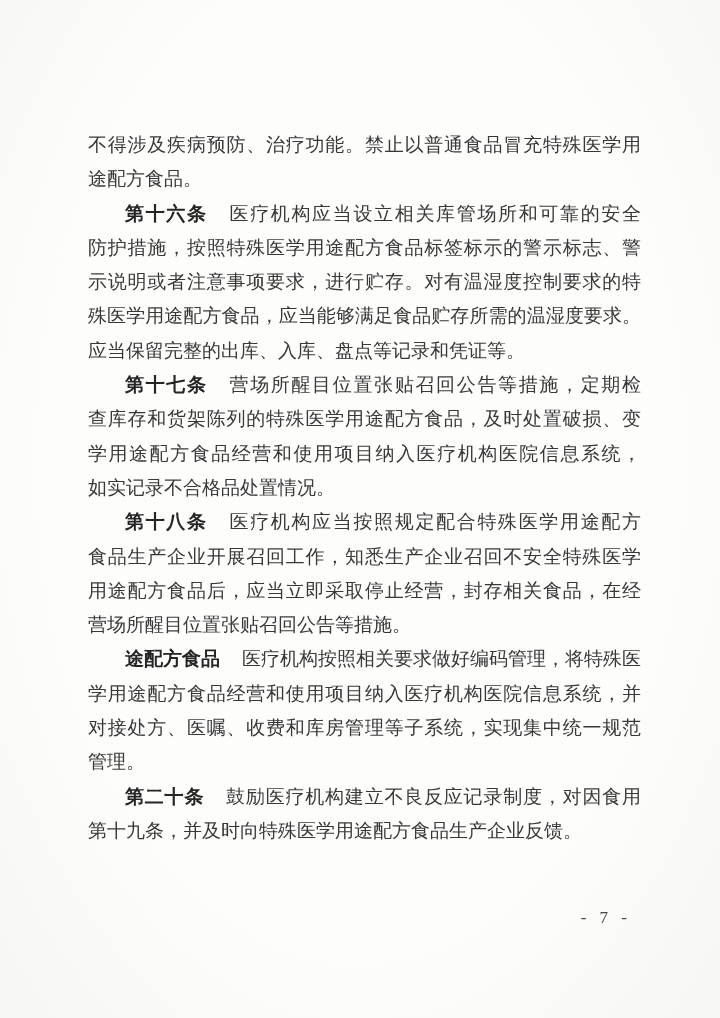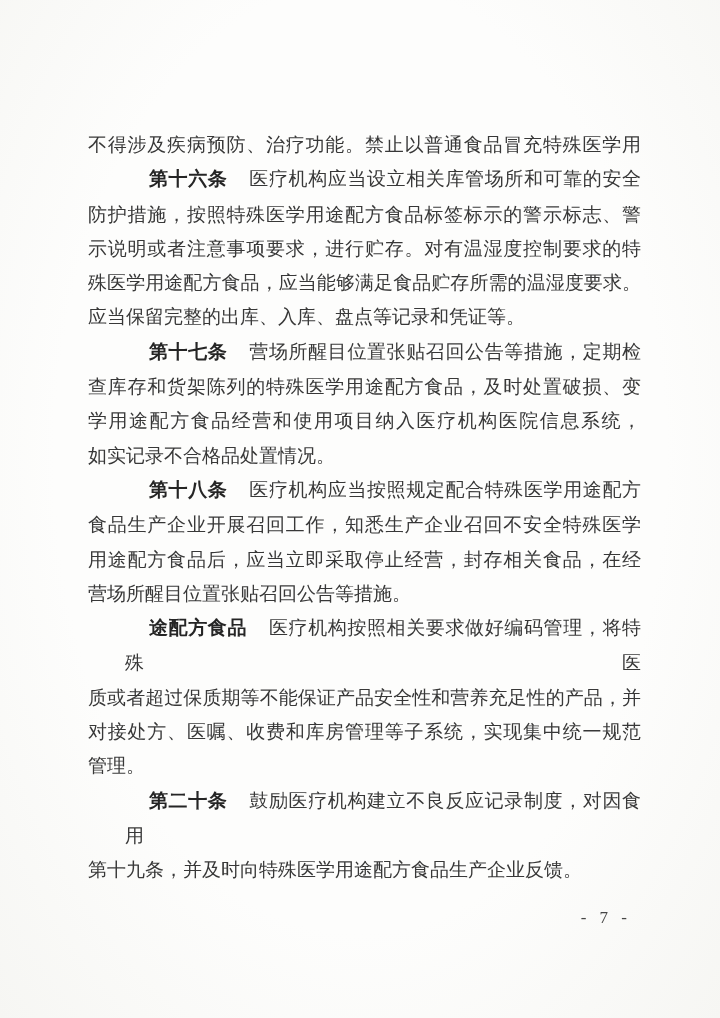--- a/index.html
+++ b/index.html
@@ -40,24 +40,23 @@
   .line.just {
     text-align-last: justify;
     white-space: normal;
   }
   .line.indent {
     padding-left: 37px;
     width: 516px;
   }
   .lead {
     font-weight: 700;
-    font-family: Liberation Mono, monospace;
+    font-family: Liberation Serif, serif;
     color: #252525;
     margin-right: 1.15em;
-    margin-left: 24px;
   }
   .page-number {
     position: absolute;
     top: 908px;
     left: 0;
     width: 720px;
     text-align: right;
     padding-right: 92px;
     box-sizing: border-box;
     font-size: 17px;
@@ -68,20 +67,21 @@
 </style>
 </head>
 <body>
 
 <div class="page">
 
   <div class="doc">
 
     <div class="para">
       <div class="line just">不得涉及疾病预防、治疗功能。禁止以普通食品冒充特殊医学用</div>
+      <div class="line">途配方食品。</div>
     </div>
 
     <div class="para">
       <div class="line just indent"><span class="lead">第十六条</span><span>医疗机构应当设立相关库管场所和可靠的安全</span></div>
       <div class="line just">防护措施，按照特殊医学用途配方食品标签标示的警示标志、警</div>
       <div class="line just">示说明或者注意事项要求，进行贮存。对有温湿度控制要求的特</div>
       <div class="line just">殊医学用途配方食品，应当能够满足食品贮存所需的温湿度要求。</div>
       <div class="line">应当保留完整的出库、入库、盘点等记录和凭证等。</div>
     </div>
 
@@ -94,21 +94,21 @@
 
     <div class="para">
       <div class="line just indent"><span class="lead">第十八条</span><span>医疗机构应当按照规定配合特殊医学用途配方</span></div>
       <div class="line just">食品生产企业开展召回工作，知悉生产企业召回不安全特殊医学</div>
       <div class="line just">用途配方食品后，应当立即采取停止经营，封存相关食品，在经</div>
       <div class="line">营场所醒目位置张贴召回公告等措施。</div>
     </div>
 
     <div class="para">
       <div class="line just indent"><span class="lead">途配方食品</span><span>医疗机构按照相关要求做好编码管理，将特殊医</span></div>
-      <div class="line just">质或者超过保质期等不能保证产品安全性和营养充足性的产品，并</div>
+      <div class="line just">学用途配方食品经营和使用项目纳入医疗机构医院信息系统，并</div>
       <div class="line just">对接处方、医嘱、收费和库房管理等子系统，实现集中统一规范</div>
       <div class="line">管理。</div>
     </div>
 
     <div class="para">
       <div class="line just indent"><span class="lead">第二十条</span><span>鼓励医疗机构建立不良反应记录制度，对因食用</span></div>
       <div class="line">第十九条，并及时向特殊医学用途配方食品生产企业反馈。</div>
     </div>
 
   </div>

